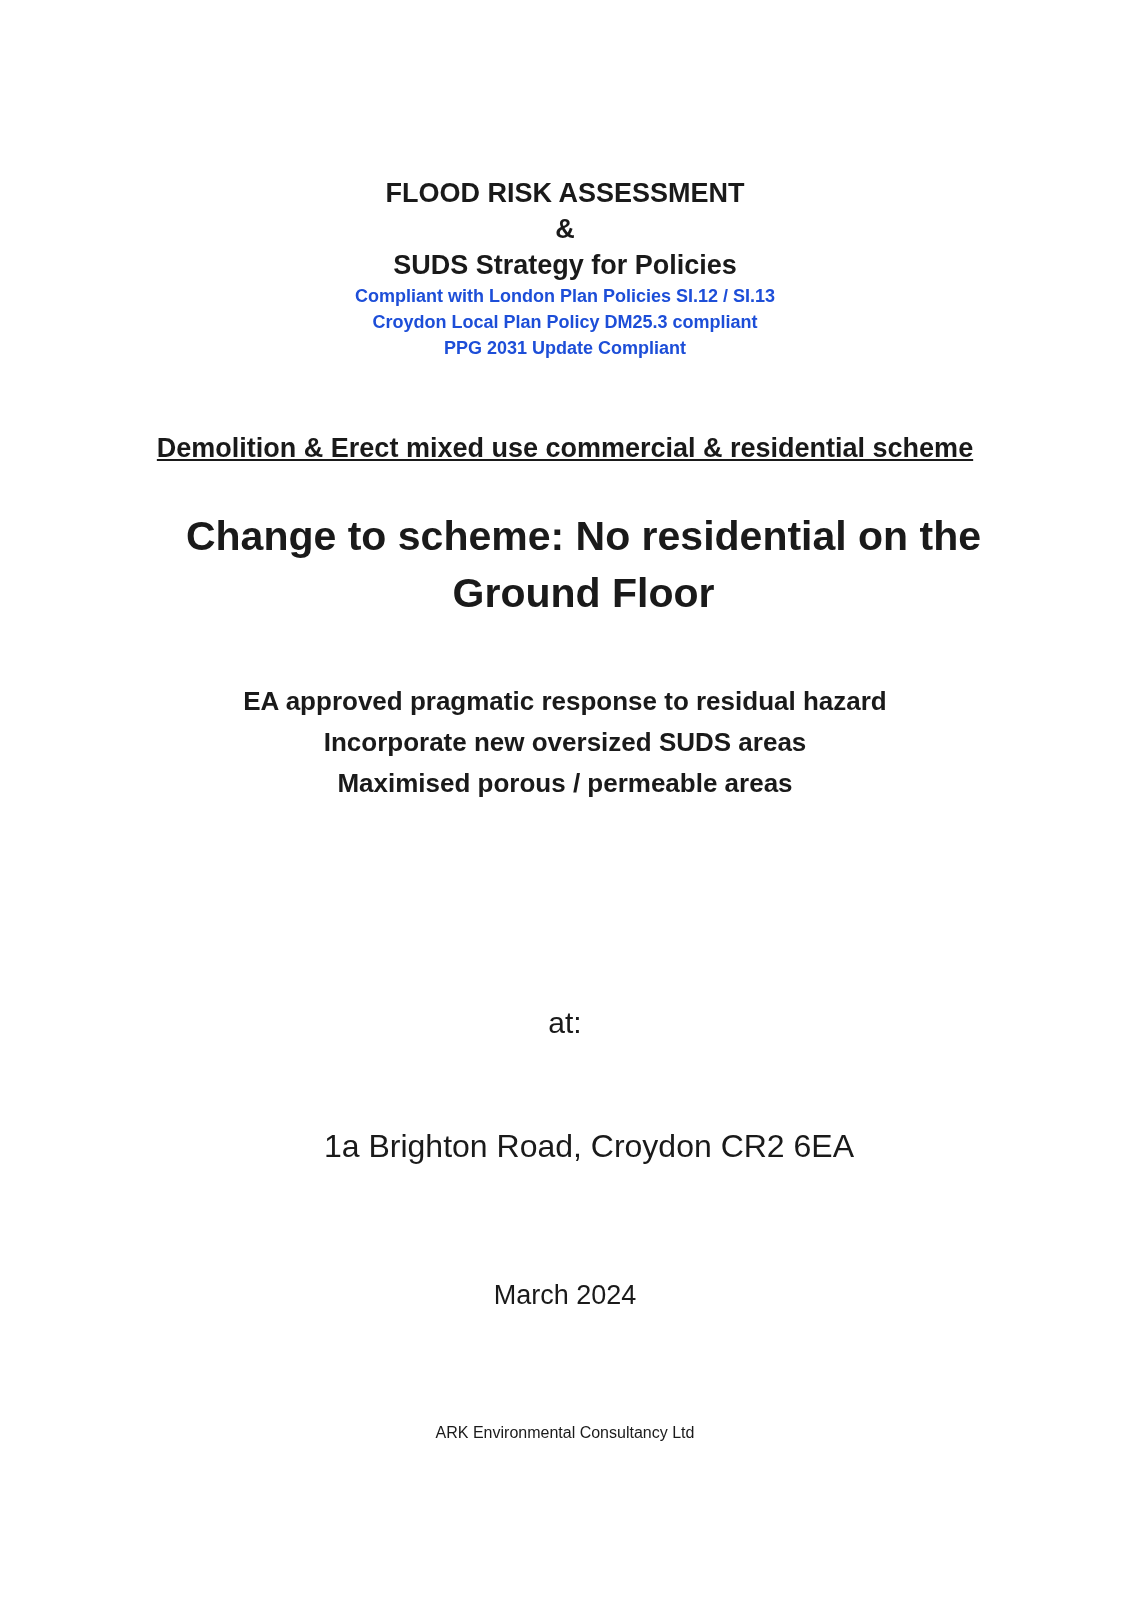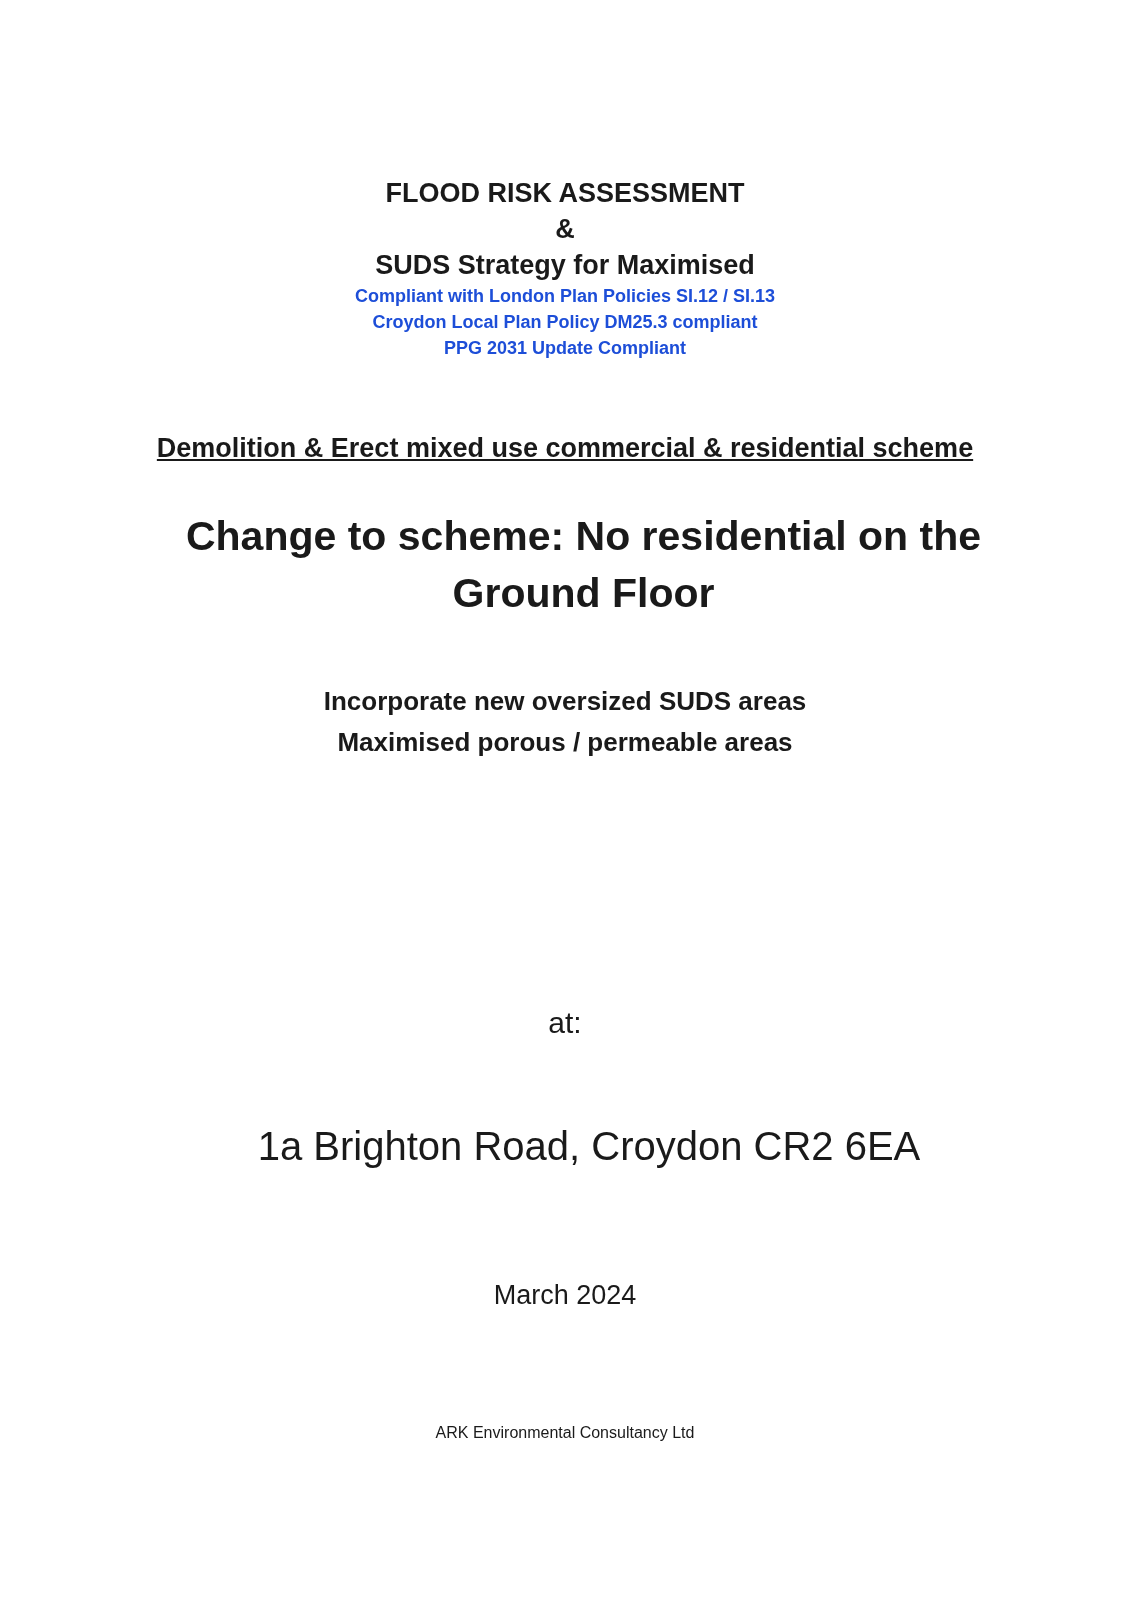--- a/index.html
+++ b/index.html
@@ -58,21 +58,21 @@
     line-height: 41px;
   }
   .at-label {
     top: 990px;
     font-size: 30px;
     font-weight: normal;
     line-height: 40px;
   }
   .address {
     top: 1108px;
-    font-size: 40px;
+    font-size: 32px;
     font-weight: normal;
     line-height: 50px;
     padding-left: 48px;
   }
   .date {
     top: 1264px;
     font-size: 27px;
     font-weight: normal;
     line-height: 36px;
   }
@@ -84,37 +84,38 @@
   }
 </style>
 </head>
 <body>
 
 <div class="page">
 
   <div class="centered header-title">
     <div>FLOOD RISK ASSESSMENT</div>
     <div>&amp;</div>
-    <div>SUDS Strategy for Maximised</div>
+    <div>SUDS Strategy for Policies</div>
   </div>
 
   <div class="centered compliance-block">
     <div>Compliant with London Plan Policies SI.12 / SI.13</div>
     <div>Croydon Local Plan Policy DM25.3 compliant</div>
     <div>PPG 2031 Update Compliant</div>
   </div>
 
   <div class="centered scheme-description">Demolition &amp; Erect mixed use commercial &amp; residential scheme</div>
 
   <div class="centered main-title">
     <div>Change to scheme: No residential on the</div>
     <div>Ground Floor</div>
   </div>
 
   <div class="centered highlights">
+    <div>EA approved pragmatic response to residual hazard</div>
     <div>Incorporate new oversized SUDS areas</div>
     <div>Maximised porous / permeable areas</div>
   </div>
 
   <div class="centered at-label">at:</div>
 
   <div class="centered address">1a Brighton Road, Croydon CR2 6EA</div>
 
   <div class="centered date">March 2024</div>
 

